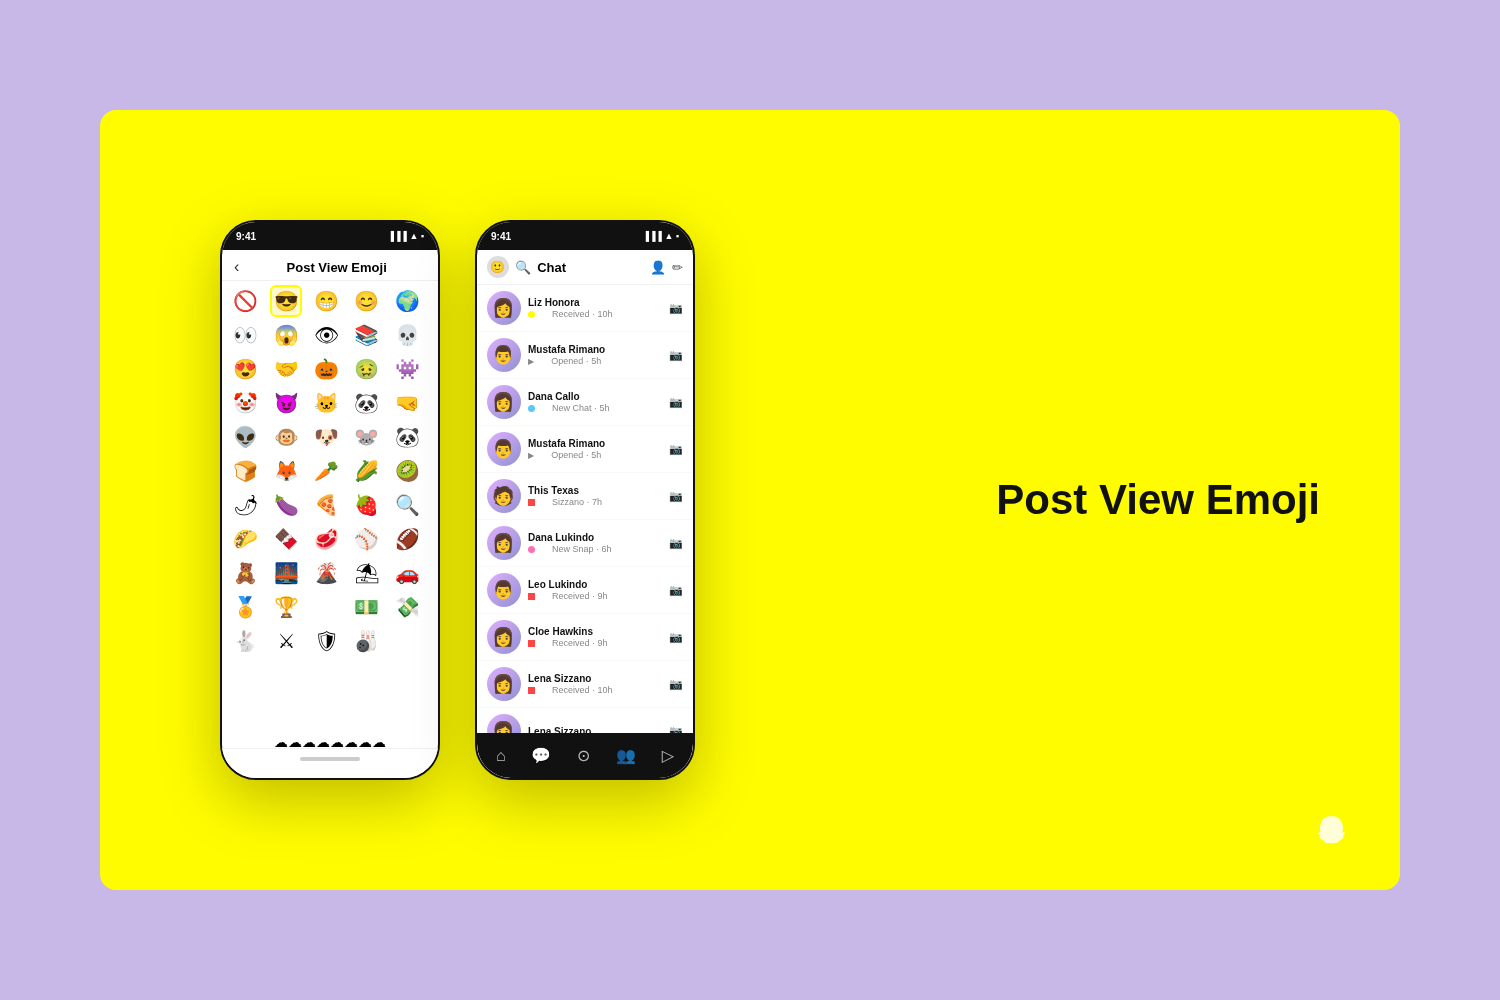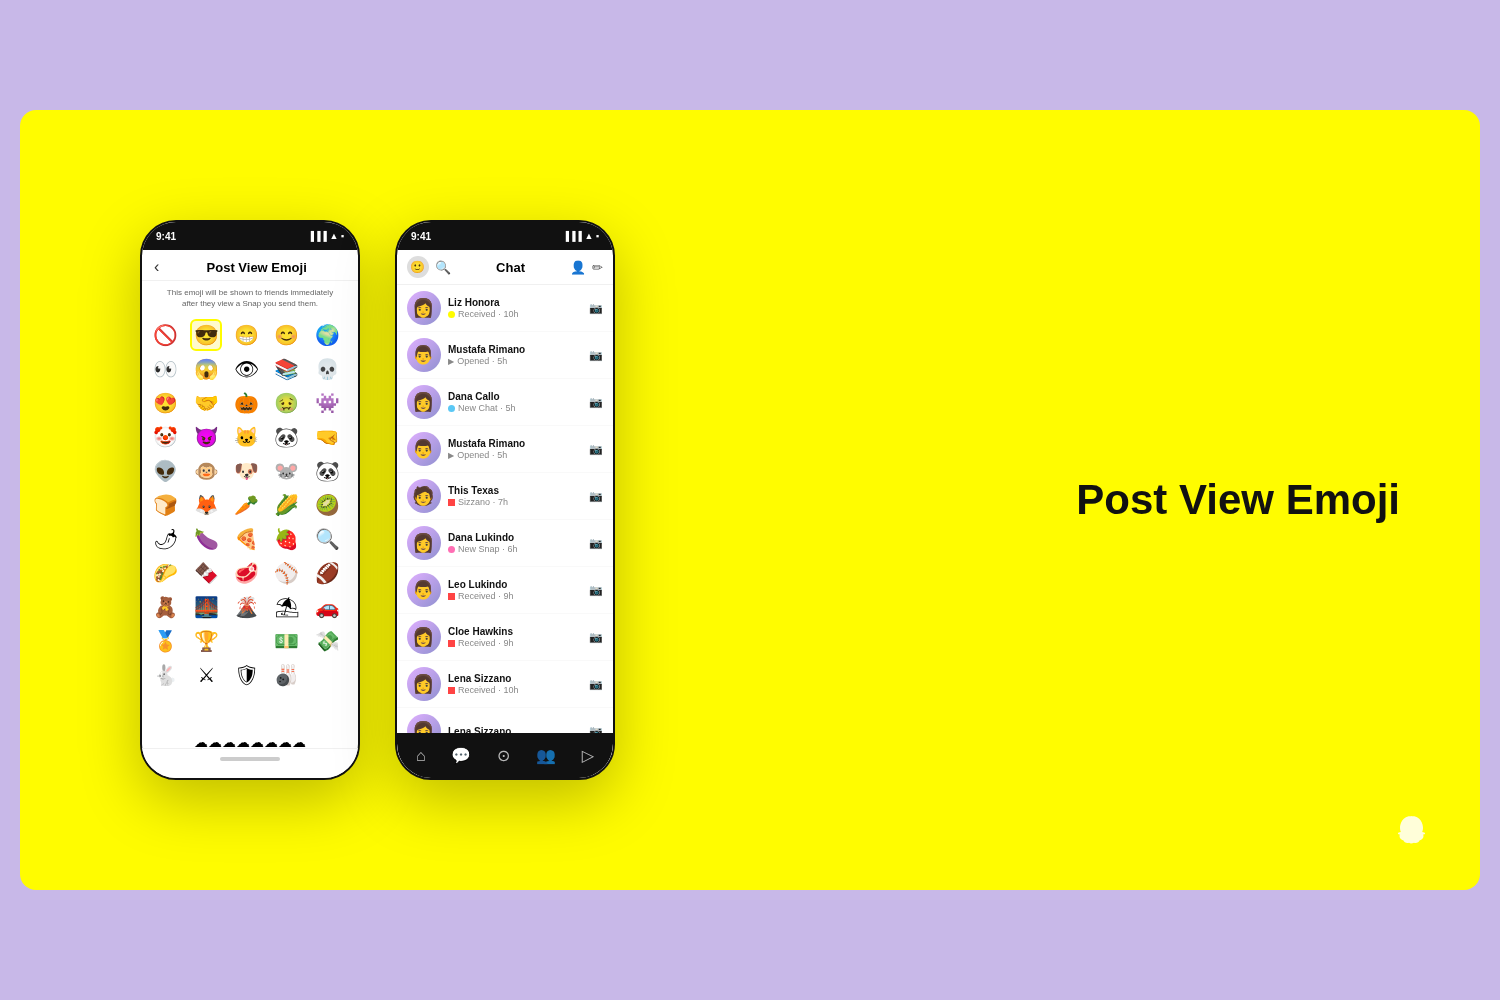--- a/index.html
+++ b/index.html
@@ -7,21 +7,21 @@
       width: 1500px;
       height: 1000px;
       background: #c8b8e8;
       display: flex;
       align-items: center;
       justify-content: center;
       font-family: -apple-system, BlinkMacSystemFont, 'Segoe UI', sans-serif;
       overflow: hidden;
     }
     .main-card {
-      width: 1460px;
+      width: 1300px;
       height: 780px;
       background: #FFFC00;
       border-radius: 16px;
       position: relative;
       display: flex;
       align-items: center;
       justify-content: flex-start;
     }
 
     
@@ -172,21 +172,21 @@
       justify-content: center;
       font-size: 12px;
       flex-shrink: 0;
     }
     .phone2-topbar .search-icon {
       font-size: 13px;
       color: #555;
     }
     .phone2-topbar .chat-title {
       flex: 1;
-      text-align: center;
+      text-align: left;
       font-size: 13px;
       font-weight: 700;
     }
     .phone2-topbar .topbar-icons {
       display: flex;
       gap: 6px;
       color: #555;
       font-size: 13px;
     }
     .chat-list {
@@ -219,21 +219,21 @@
     .chat-name {
       font-size: 10px;
       font-weight: 600;
       color: #111;
     }
     .chat-status {
       font-size: 9px;
       color: #888;
       display: flex;
       align-items: center;
-      gap: 3px;
+      gap: 17px;
       margin-top: 1px;
     }
     .status-dot {
       width: 7px;
       height: 7px;
       border-radius: 50%;
       flex-shrink: 0;
     }
     .status-dot.yellow { background: #FFFC00; }
     .status-dot.blue { background: #5bc8f5; }
@@ -314,21 +314,20 @@
 
   <div class="phone1">
     <div class="phone1-notch">
       <span class="time">9:41</span>
       <span class="icons">▐▐▐ ▲ ▪</span>
     </div>
     <div class="phone1-header">
       <span class="back">‹</span>
       <span class="title">Post View Emoji</span>
     </div>
-    <div class="phone1-desc">This emoji will be shown to friends immediately after they view a Snap you send them.</div>
     <div class="emoji-grid">
       <div class="emoji-cell">🚫</div>
       <div class="emoji-cell selected">😎</div>
       <div class="emoji-cell">😁</div>
       <div class="emoji-cell">😊</div>
       <div class="emoji-cell">🌍</div>
       <div class="emoji-cell">👀</div>
       <div class="emoji-cell">😱</div>
       <div class="emoji-cell">👁</div>
       <div class="emoji-cell">📚</div>

